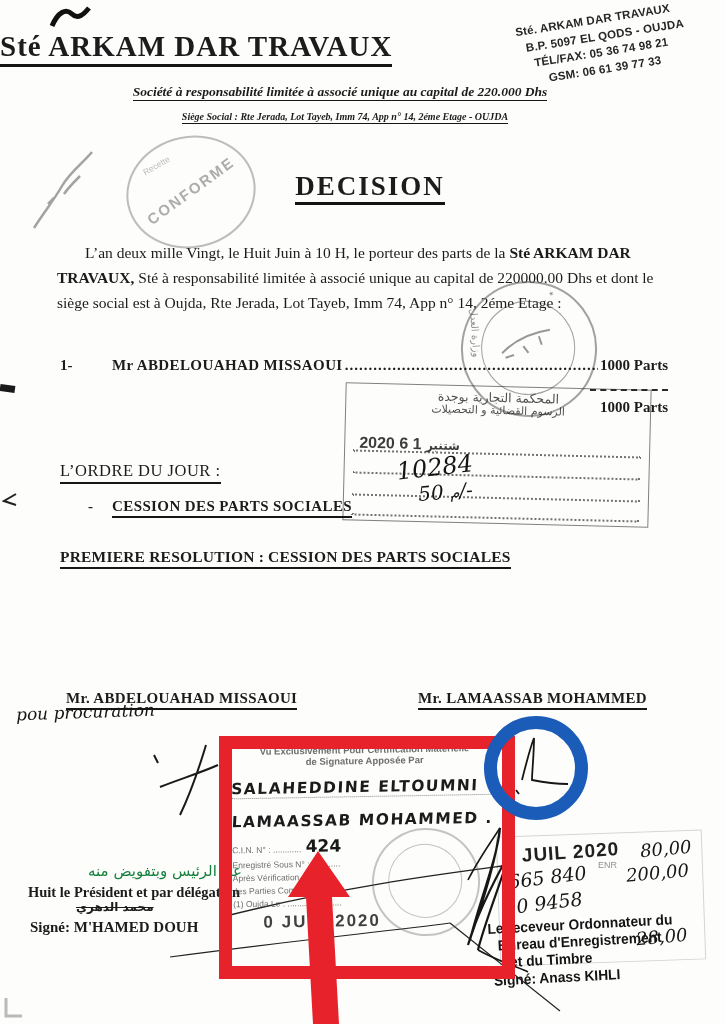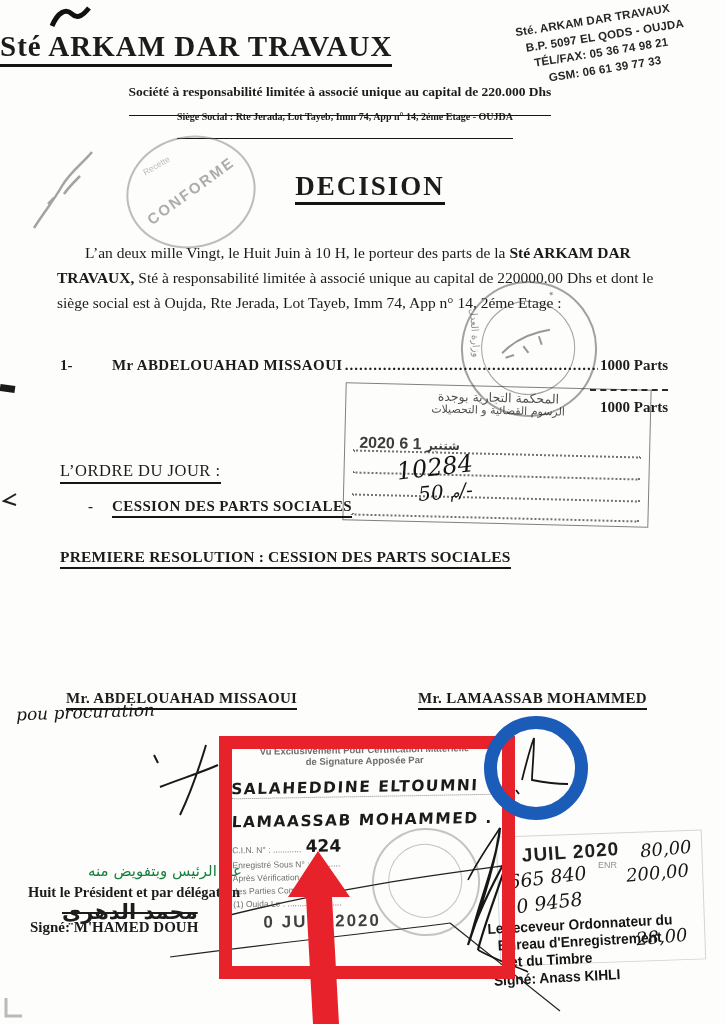--- a/index.html
+++ b/index.html
@@ -17,21 +17,21 @@
     color:#262626;letter-spacing:.2px;}
   .corner-stamp div{white-space:nowrap;}
   .corner-stamp div:nth-child(2){margin-left:8px;}
   .corner-stamp div:nth-child(3){margin-left:14px;}
   .corner-stamp div:nth-child(4){margin-left:26px;}
 
   .title{top:30px;left:0;width:670px;text-align:left;font-size:29px;font-weight:bold;letter-spacing:1px;}
   .title span{border-bottom:3px solid #151515;padding-bottom:2px;}
   .sub1{top:84px;left:0;width:680px;text-align:center;font-size:13.5px;font-weight:bold;}
   .sub2{top:111px;left:0;width:690px;text-align:center;font-size:10px;font-weight:bold;}
-  .sub1 span,.sub2 span{border-bottom:1.8px solid #161616;padding-bottom:16px;}
+  .sub1 span,.sub2 span{border-bottom:1.8px solid #161616;padding-bottom:1px;font-style:italic;}
 
   
   .conf{top:136px;left:126px;width:126px;height:108px;border:2px solid rgba(110,110,110,.45);
     border-radius:50%;transform:rotate(-12deg);}
   .conf .main{position:absolute;top:44px;left:4px;width:118px;text-align:center;
     transform:rotate(-24deg);font-family:"Liberation Sans",sans-serif;font-weight:bold;
     font-size:15px;letter-spacing:2px;color:rgba(105,105,105,.55);}
   .conf .arc{position:absolute;top:16px;left:20px;transform:rotate(-18deg);
     font-size:8.5px;color:rgba(120,120,120,.5);font-family:"Liberation Sans",sans-serif;}
 
@@ -105,21 +105,21 @@
 
   .receveur{top:921px;left:487px;width:232px;font-family:"Liberation Sans",sans-serif;
     font-weight:bold;font-size:14.5px;line-height:1.16;transform:rotate(-3deg) scaleX(.95);
     transform-origin:left top;color:#141414;z-index:10;}
   .receveur .i1{margin-left:10px;}
   .receveur .i2{margin-left:22px;}
   .receveur .i3{margin-top:2px;margin-left:4px;}
 
   .ls-ar1{top:862px;left:52px;width:190px;font-size:15px;color:#15803d;z-index:10;}
   .ls-fr{top:884px;left:28px;font-size:14.5px;font-weight:bold;z-index:10;}
-  .ls-ar2{top:900px;left:62px;font-size:21px;font-weight:bold;text-decoration:line-through;z-index:10;}
+  .ls-ar2{top:900px;left:76px;font-size:12px;font-weight:bold;text-decoration:line-through;z-index:10;}
   .ls-sig{top:919px;left:30px;font-size:15px;font-weight:bold;z-index:10;white-space:nowrap;}
 
   
   .red-rect{top:736px;left:219px;width:296px;height:243px;border:13px solid #e8222a;
     box-sizing:border-box;z-index:40;}
   .blue-ring{top:716px;left:484px;width:104px;height:104px;border:13px solid #1a5cb8;
     border-radius:50%;box-sizing:border-box;z-index:45;}
   .arrow{z-index:50;}
 
   .mark{background:#1a1a1a;}

